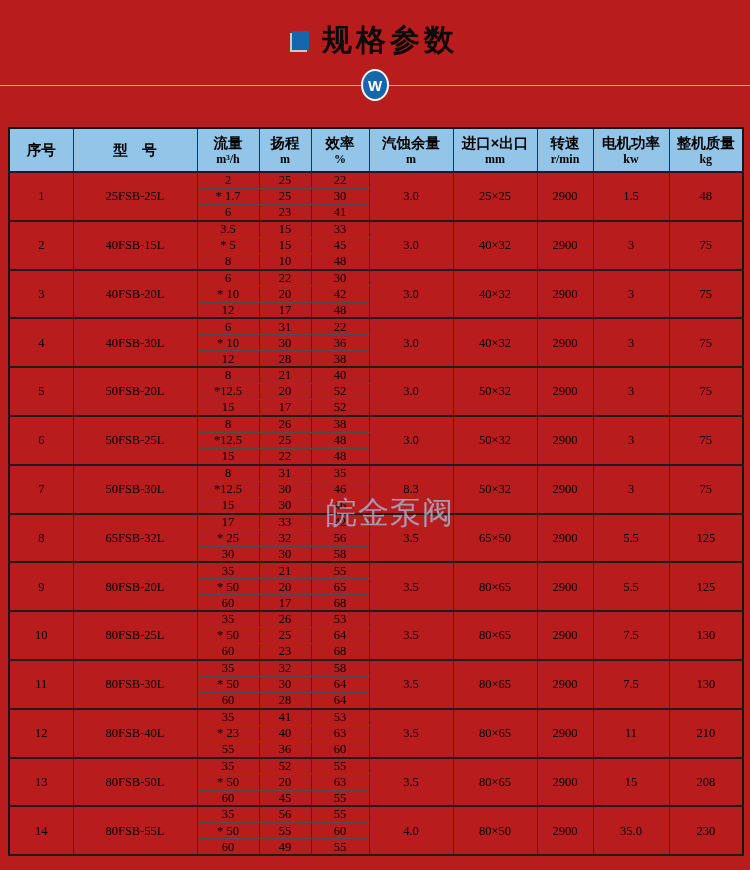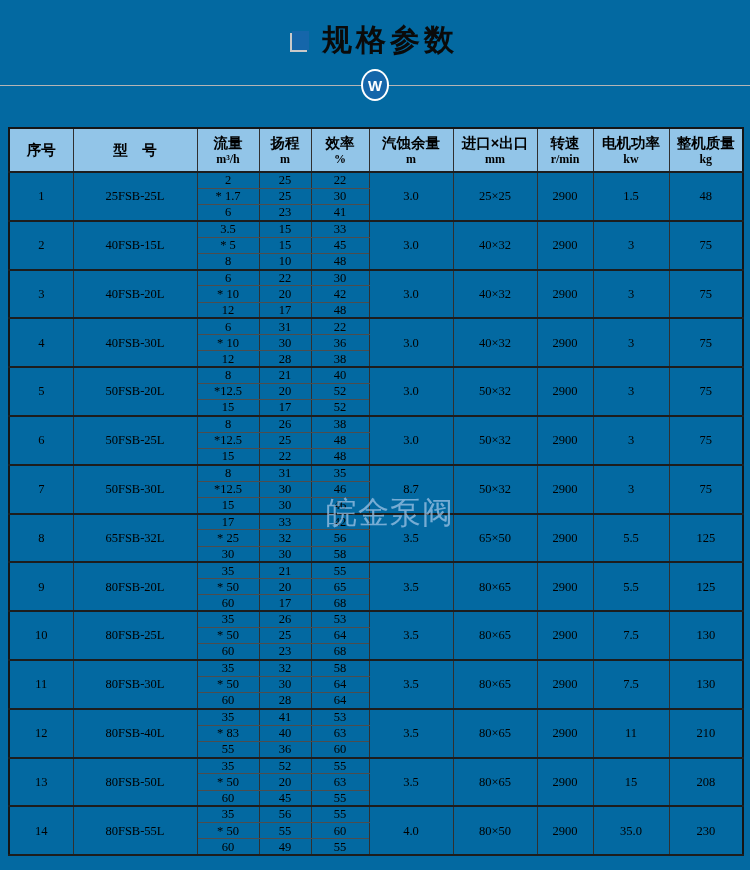--- a/index.html
+++ b/index.html
@@ -1,20 +1,20 @@
 <!DOCTYPE html>
 <html style="--accent: #1566aa; --header-bg: #92c5e8; --divider: #b5b5b5; --watermark: #a3c7e8;"><head>
 <meta charset="utf-8">
 <style>
   html, body { margin: 0; padding: 0; background: #ffffff; }
   .page {
     position: relative;
     width: 750px;
     height: 870px;
-    background: #0369a1;
+    background: #b91c1c;
     overflow: hidden;
     font-family: "Liberation Sans", "DejaVu Sans", sans-serif;
   }
 
   
   .title-row {
     position: absolute;
     top: 22px; left: 0;
     width: 100%; height: 36px;
     display: flex; align-items: center; justify-content: center;
@@ -331,21 +331,21 @@
       <td>22</td>
       <td>48</td>
     </tr>
 
     <tr>
       <td rowspan="3">7</td>
       <td rowspan="3">50FSB-30L</td>
       <td class="sb">8</td>
       <td class="sb">31</td>
       <td class="sb">35</td>
-      <td rowspan="3">8.7</td>
+      <td rowspan="3">8.3</td>
       <td rowspan="3">50×32</td>
       <td rowspan="3">2900</td>
       <td rowspan="3">3</td>
       <td rowspan="3">75</td>
     </tr>
     <tr>
       <td class="sb">*12.5</td>
       <td class="sb">30</td>
       <td class="sb">46</td>
     </tr>
@@ -453,21 +453,21 @@
       <td class="sb">35</td>
       <td class="sb">41</td>
       <td class="sb">53</td>
       <td rowspan="3">3.5</td>
       <td rowspan="3">80×65</td>
       <td rowspan="3">2900</td>
       <td rowspan="3">11</td>
       <td rowspan="3">210</td>
     </tr>
     <tr>
-      <td class="sb">* 83</td>
+      <td class="sb">* 23</td>
       <td class="sb">40</td>
       <td class="sb">63</td>
     </tr>
     <tr class="last">
       <td>55</td>
       <td>36</td>
       <td>60</td>
     </tr>
 
     <tr>

